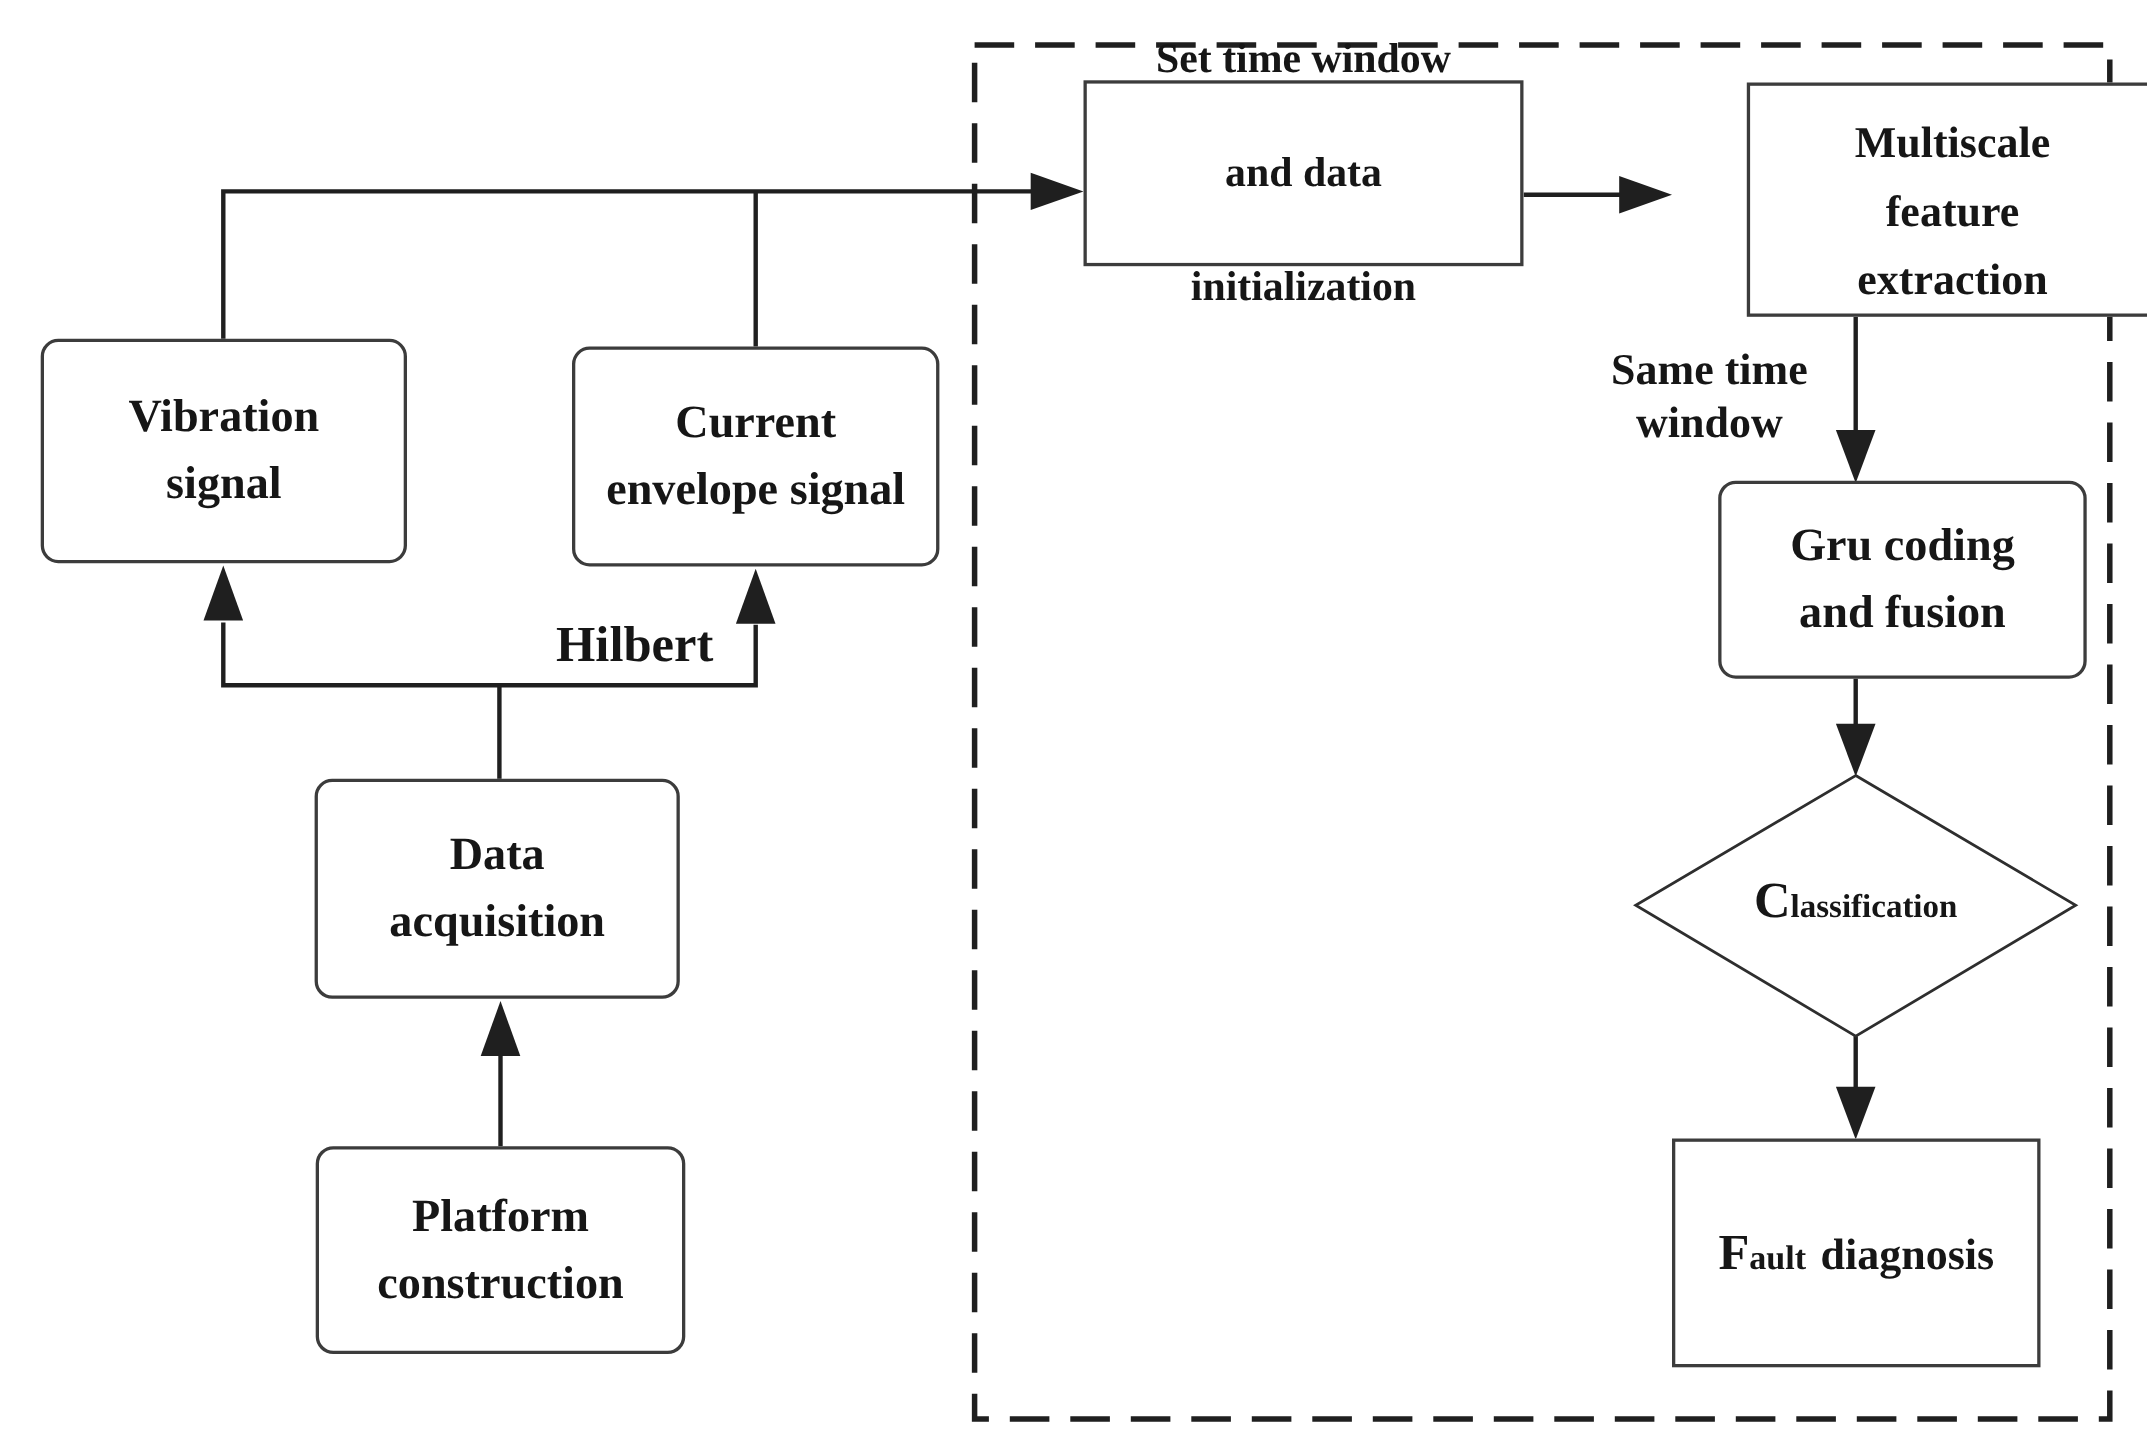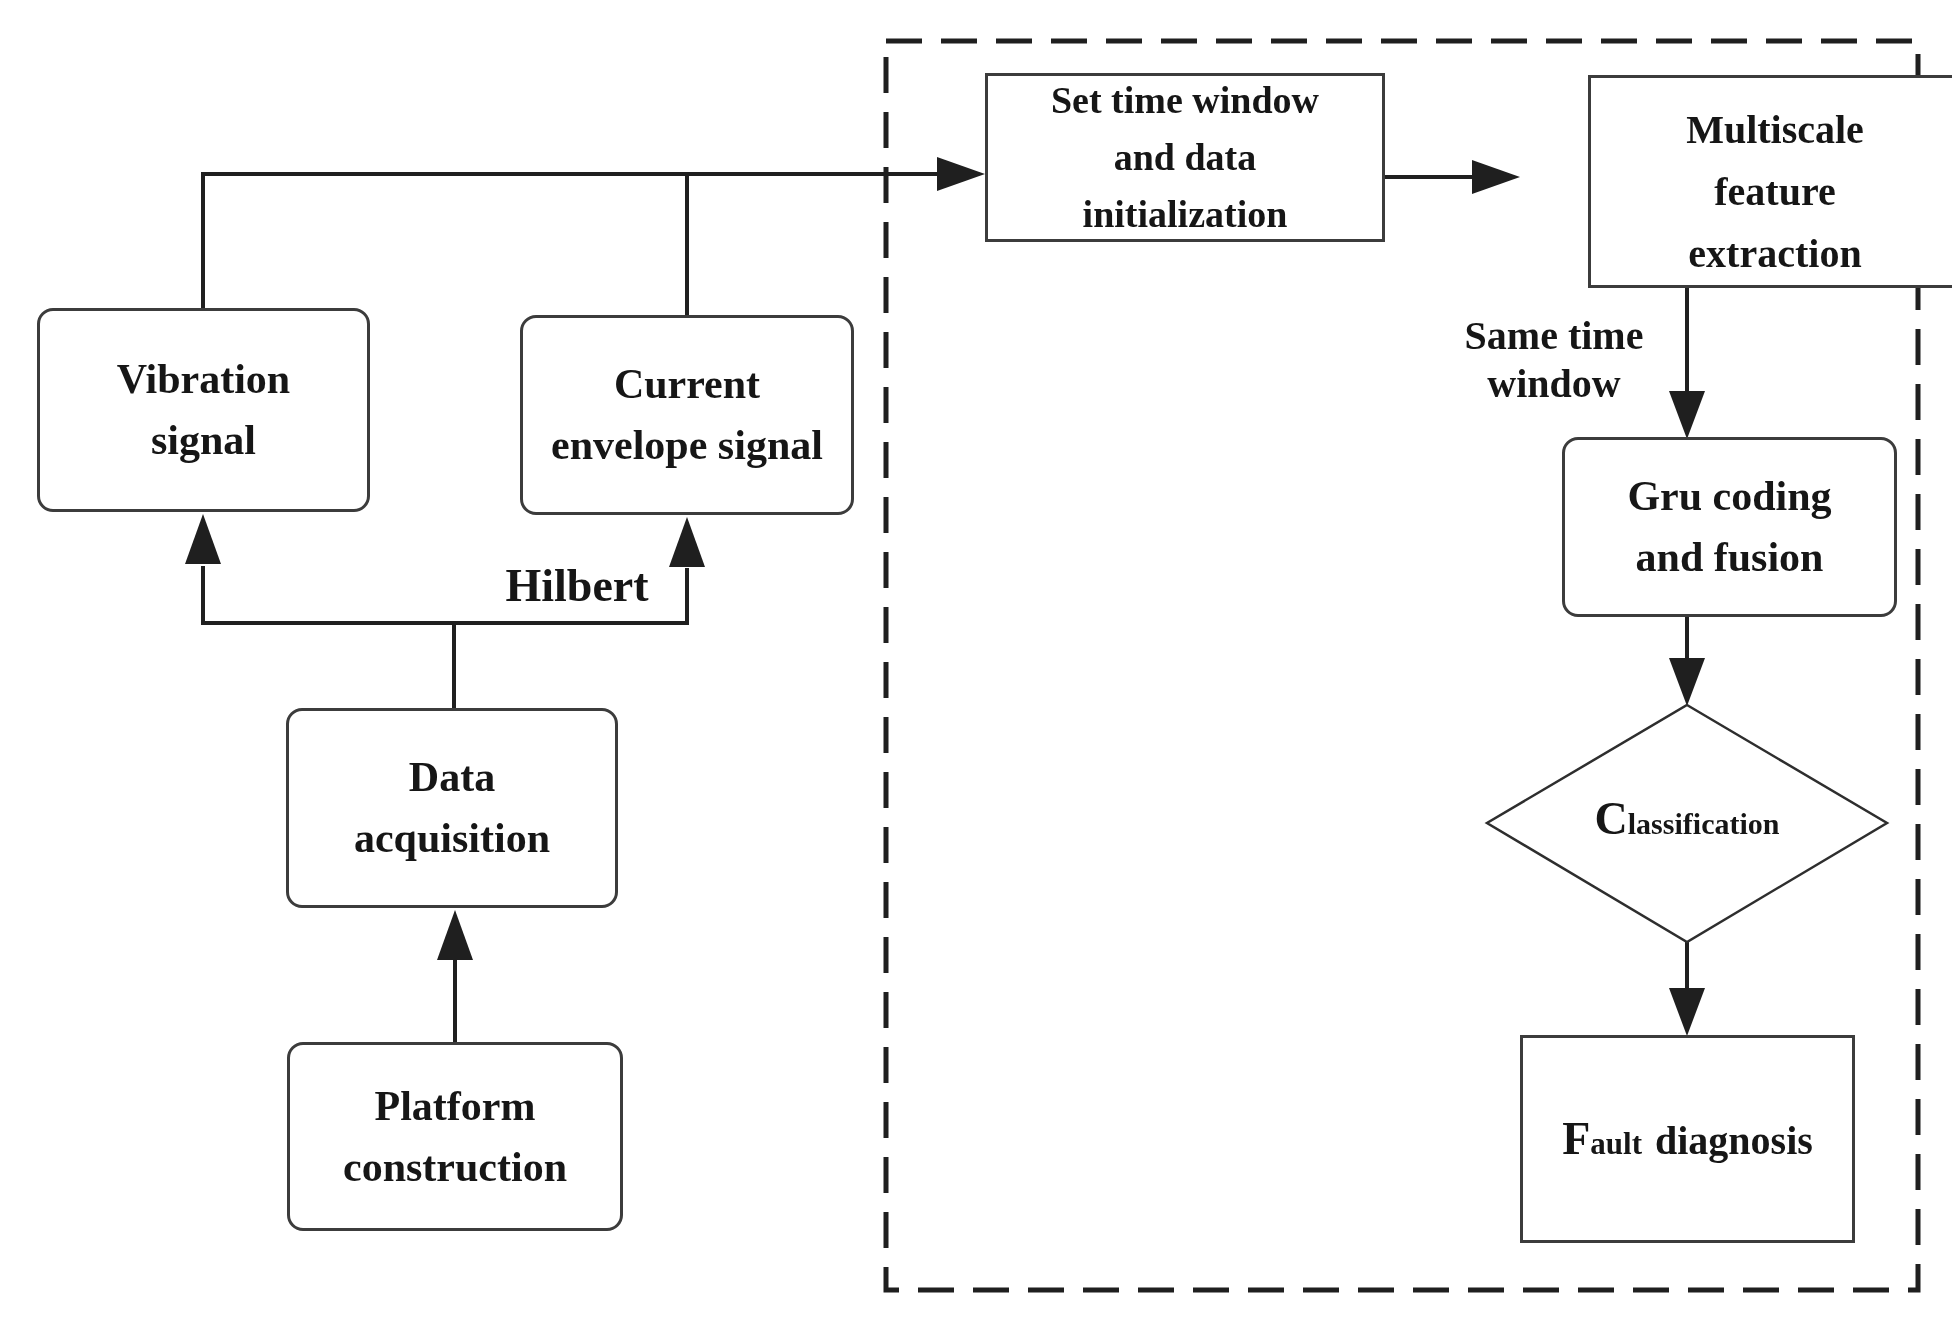--- a/index.html
+++ b/index.html
@@ -100,21 +100,21 @@
   <div class="box fs42" style="left:286px; top:708px; width:332px; height:200px;text-align:center;">
     <span>Data</span>
     <span>acquisition</span>
   </div>
 
   <div class="box fs42" style="left:287px; top:1042px; width:336px; height:189px;">
     <span>Platform</span>
     <span>construction</span>
   </div>
 
-  <div class="box set-box" style="left:985px; top:73px; width:400px; height:169px;">
+  <div class="box set-box" style="left:985px; top:73px; width:400px; height:169px;gap:47px;">
     <span>Set time window</span>
     <span>and data</span>
     <span>initialization</span>
   </div>
 
   <div class="box fs40" style="left:1588px; top:75px; width:374px; height:213px;justify-content:flex-end;">
     <span>Multiscale</span>
     <span>feature</span>
     <span>extraction</span>
   </div>

